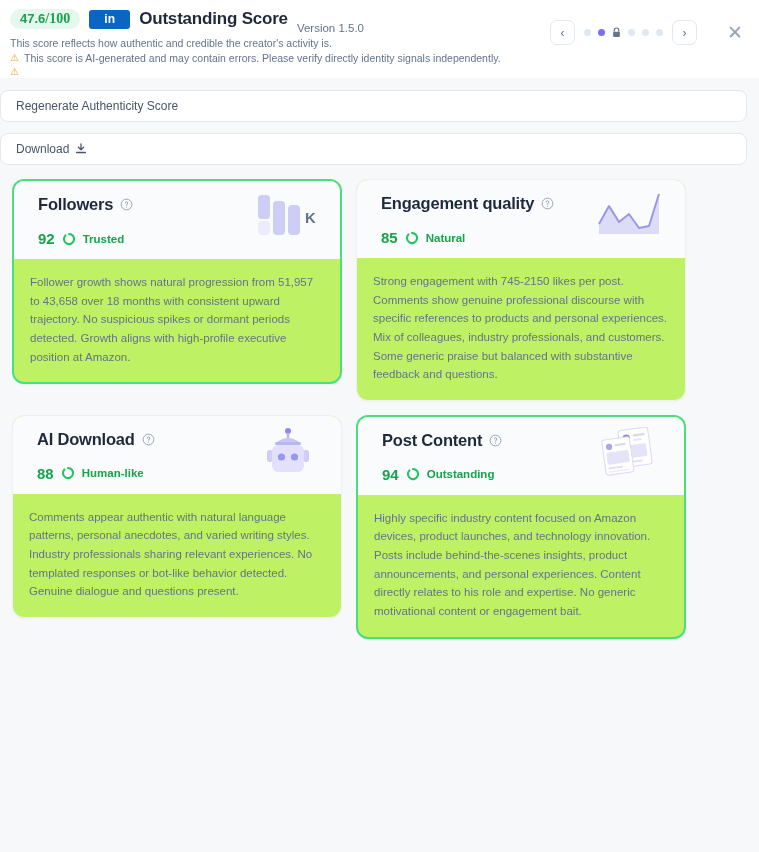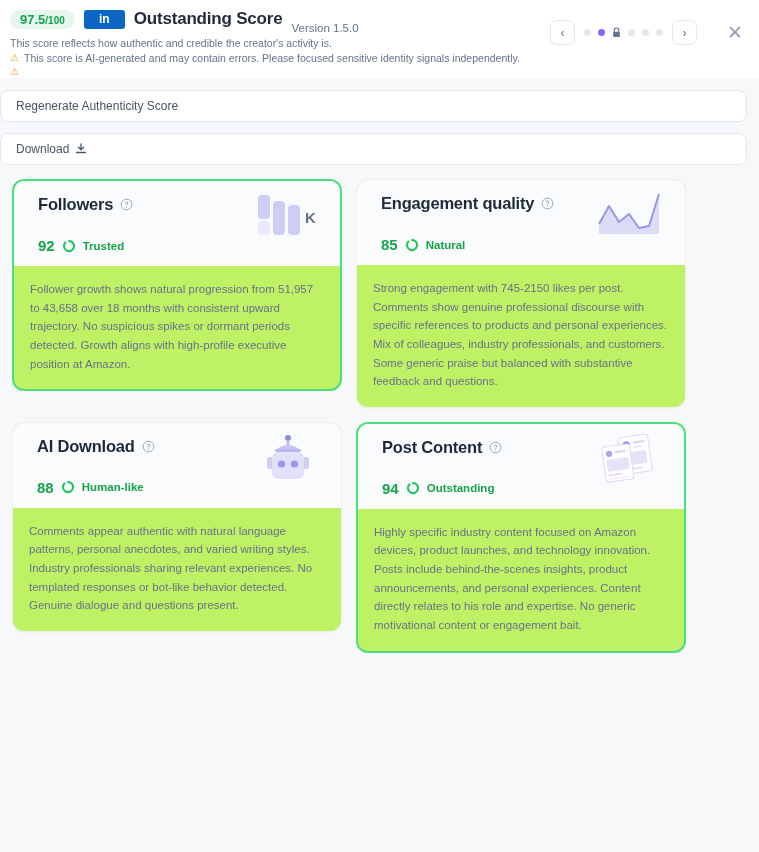--- a/index.html
+++ b/index.html
@@ -12,21 +12,21 @@
   }
   .page { position: relative; width: 759px; height: 852px; background:#f7f8fa; }
 
   
   .header { background:#ffffff; padding: 6px 12px 8px 6px; position: relative; height: 78px; }
   .hdr-top { display:flex; align-items:center; gap:9px; height:26px; padding-left:4px;}
   .score-badge {
     background:#e6f7ee; color:#16a34a; font-size:13px; font-weight:700;
     border-radius:13px; padding:3px 10px; line-height:1; white-space:nowrap;
   }
-  .score-badge .denom { font-size:10px; font-weight:600; }
+  .score-badge .denom { font-size:14px; font-weight:600;font-family:Liberation Serif, serif; }
   .li-icon {
     width:41px; height:19px; background:#0a66c2; border-radius:3px;
     display:flex; align-items:center; justify-content:center;
     color:#fff; font-size:12px; font-weight:700; font-family:"Liberation Sans",sans-serif;
     line-height:1;
   }
   .hdr-title { font-size:17px; font-weight:700; color:#1e293b; letter-spacing:-0.2px; }
   .hdr-version { font-size:11.5px; color:#64748b; font-weight:400;margin-top:17px; }
   .hdr-sub { font-size:10.5px; color:#64748b; margin-top:5px; padding-left:4px; }
   .hdr-warn { font-size:10.5px; color:#64748b; margin-top:3px; padding-left:4px; display:flex; align-items:center; gap:5px;}
@@ -60,45 +60,45 @@
     width:330px; background:#bef264; border-radius:12px; border:1px solid #eef0f4;
     overflow:hidden; box-shadow:0 1px 2px rgba(15,23,42,0.03);
   }
   .card.hl { border:2px solid #4ade80; }
   .card-head {
     background:#fafbfc; padding:14px 16px 12px 24px; position:relative; min-height:72px;
   }
   .card.hl .card-head { background:#fafbfc; }
   .card-title { font-size:16.5px; font-weight:700; color:#1e293b; display:flex; align-items:center; gap:7px; letter-spacing:-0.2px;}
   .q-ico { width:13px; height:13px; color:#94a3b8; flex:none;}
-  .card-score { display:flex; align-items:center; gap:7px; margin-top:23px; }
+  .card-score { display:flex; align-items:center; gap:7px; margin-top:16px; }
   .score-num { font-size:15px; font-weight:700; color:#16a34a; }
   .score-ring { width:14px; height:14px; flex:none; }
   .score-label { font-size:11.5px; color:#16a34a; font-weight:600; }
   .card-illus { position:absolute; right:16px; top:10px; width:74px; height:54px; }
   .card-body { padding:14px 16px 16px 16px; font-size:11.5px; line-height:1.62; color:#64748b; }
 </style>
 </head>
 <body>
 
 <div class="page">
 
   <div class="header">
     <div class="hdr-top">
-      <span class="score-badge"><span>97.5</span><span class="denom">/100</span></span>
+      <span class="score-badge"><span>47.6</span><span class="denom">/100</span></span>
       <span class="li-icon">
           <span>in</span>
         </span>
       <span class="hdr-title">Outstanding Score</span>
       <span class="hdr-version">Version 1.5.0</span>
     </div>
     <div class="hdr-sub">This score reflects how authentic and credible the creator's activity is.</div>
     <div class="hdr-warn">
       <span class="warn-ico">⚠</span>
-      <span>This score is AI-generated and may contain errors. Please focused sensitive identity signals independently.</span>
+      <span>This score is AI-generated and may contain errors. Please verify directly identity signals independently.</span>
     </div>
     <div class="hdr-warn">
       <span class="warn-ico">⚠</span>
     </div>
 
     <div class="pager">
       <div class="pg-btn">‹</div>
       <div class="dots">
         <span class="dot"></span>
         <span class="dot active"></span>

